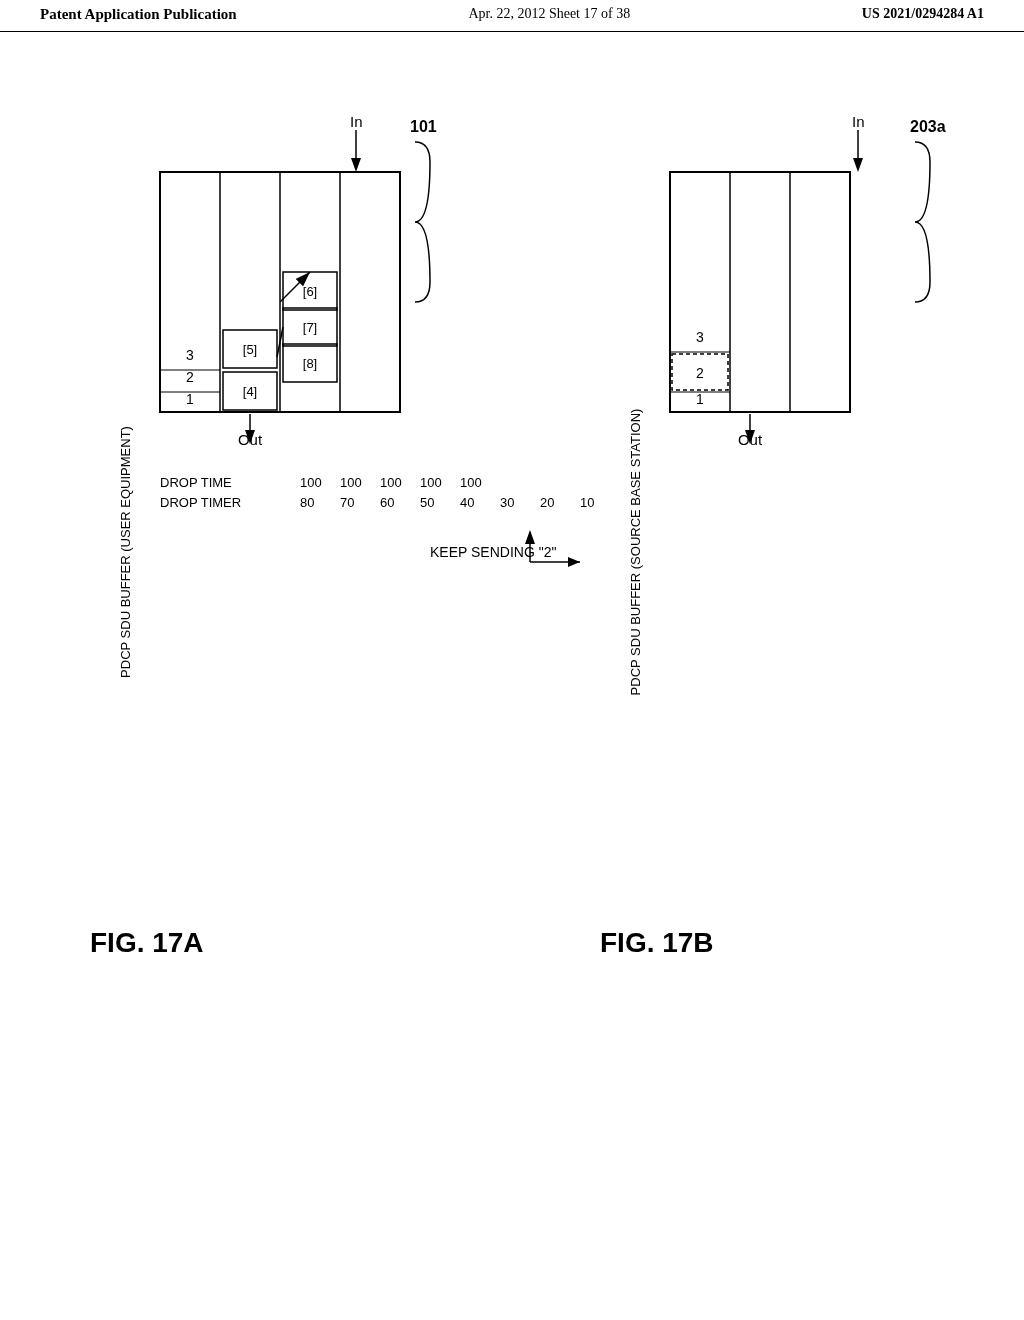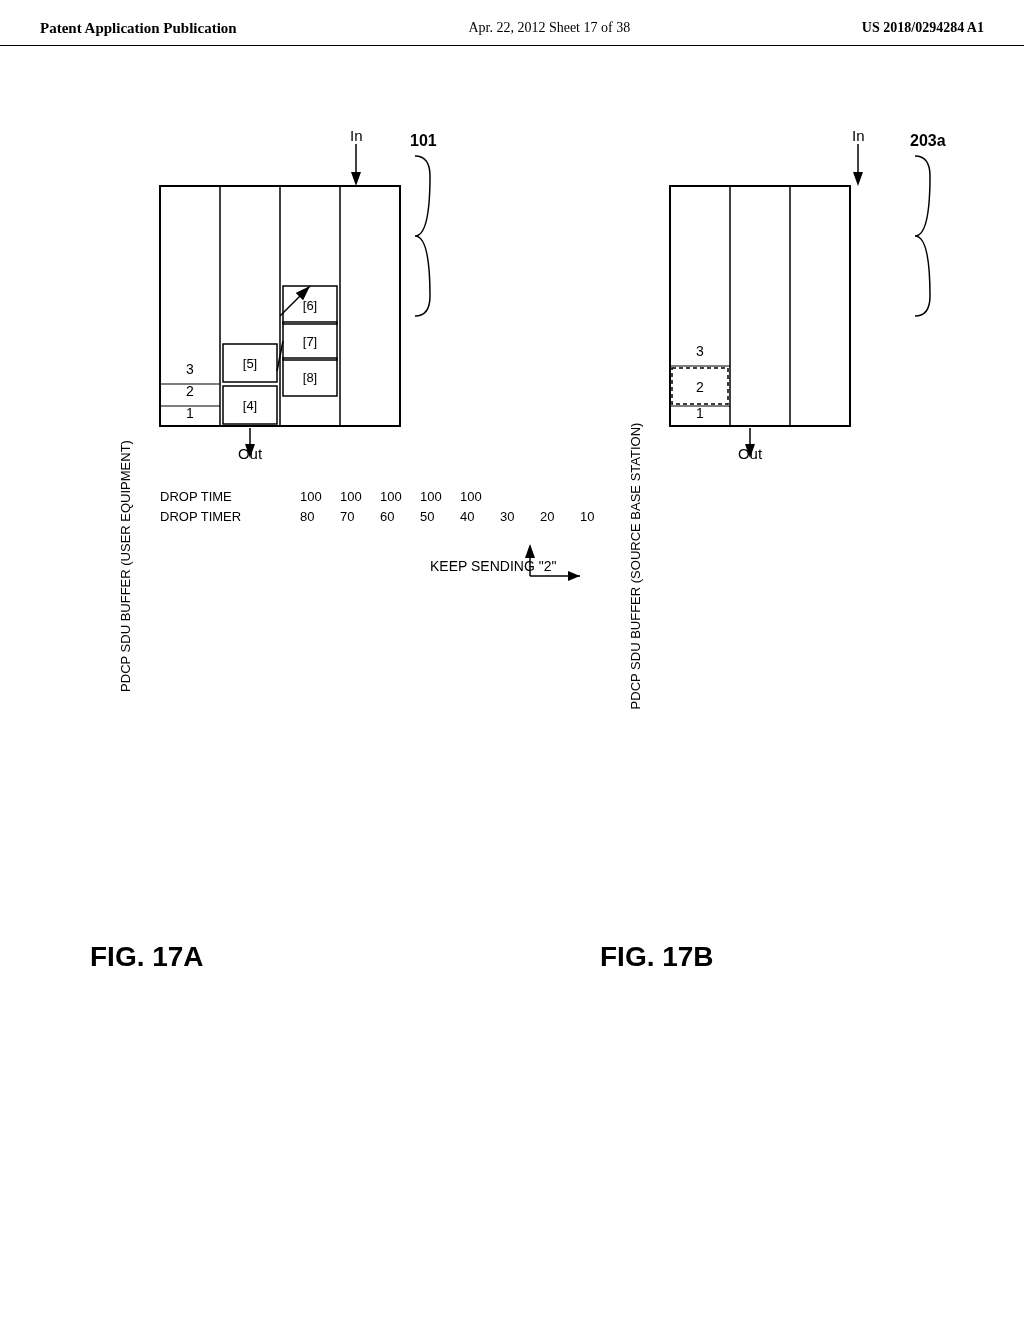--- a/index.html
+++ b/index.html
@@ -10,21 +10,21 @@
       font-family: 'Times New Roman', Times, serif;
       overflow: hidden;
       position: relative;
     }
 
     
     .page-header {
       display: flex;
       justify-content: space-between;
       align-items: flex-start;
-      padding: 20px 40px 0 40px;
+      padding: 6px 40px 0 40px;
       border-bottom: 1px solid #000;
       padding-bottom: 8px;
     }
     .header-left {
       font-weight: bold;
       font-size: 15px;
     }
     .header-center {
       font-size: 14px;
       text-align: center;
@@ -43,21 +43,21 @@
     }
   </style>
 </head>
 <body>
 
 <div>
 
   <div class="page-header">
     <div class="header-left">Patent Application Publication</div>
     <div class="header-center">Apr. 22, 2012   Sheet 17 of 38</div>
-    <div class="header-right">US 2018/0294284 A1</div>
+    <div class="header-right">US 2021/0294284 A1</div>
   </div>
 
   <div class="main-content">
 
     
     <svg width="950" height="1200" viewBox="0 0 950 1200">
 
       <text x="50" y="900" font-size="28" font-weight="bold" font-family="Arial, sans-serif">FIG. 17A</text>
 
       <text x="370" y="80" font-size="16" font-weight="bold" font-family="Arial, sans-serif">101</text>

